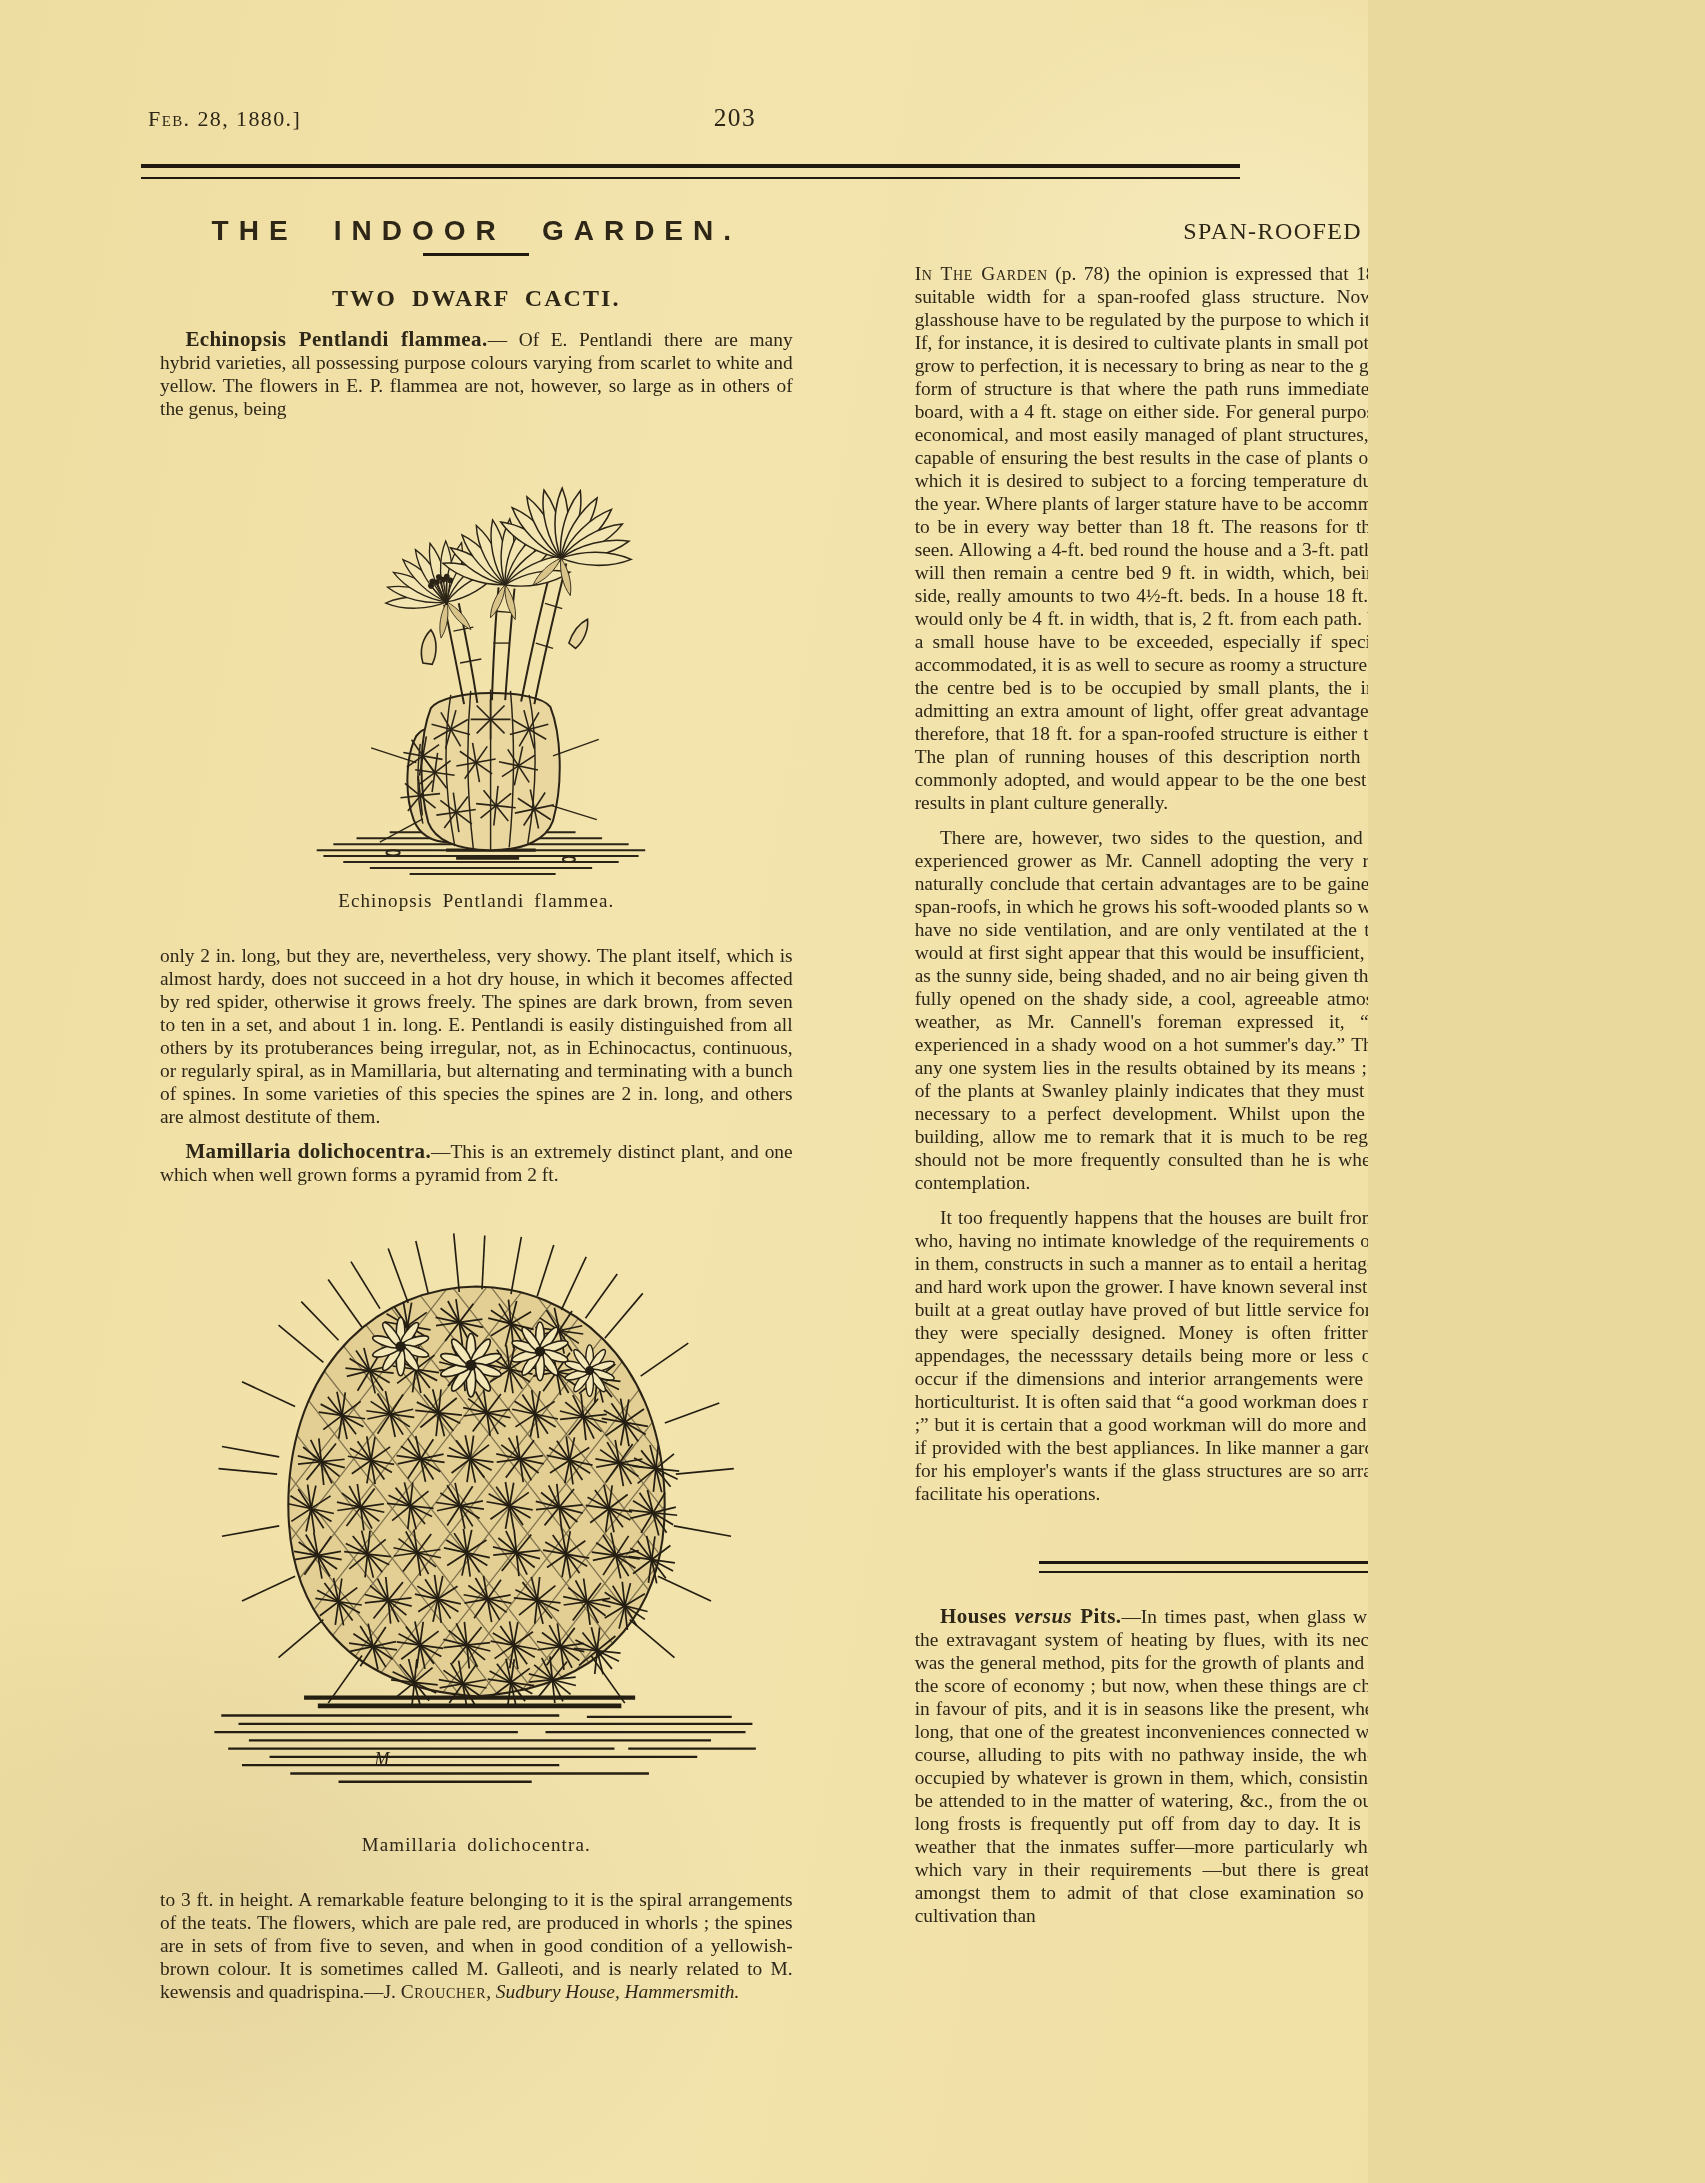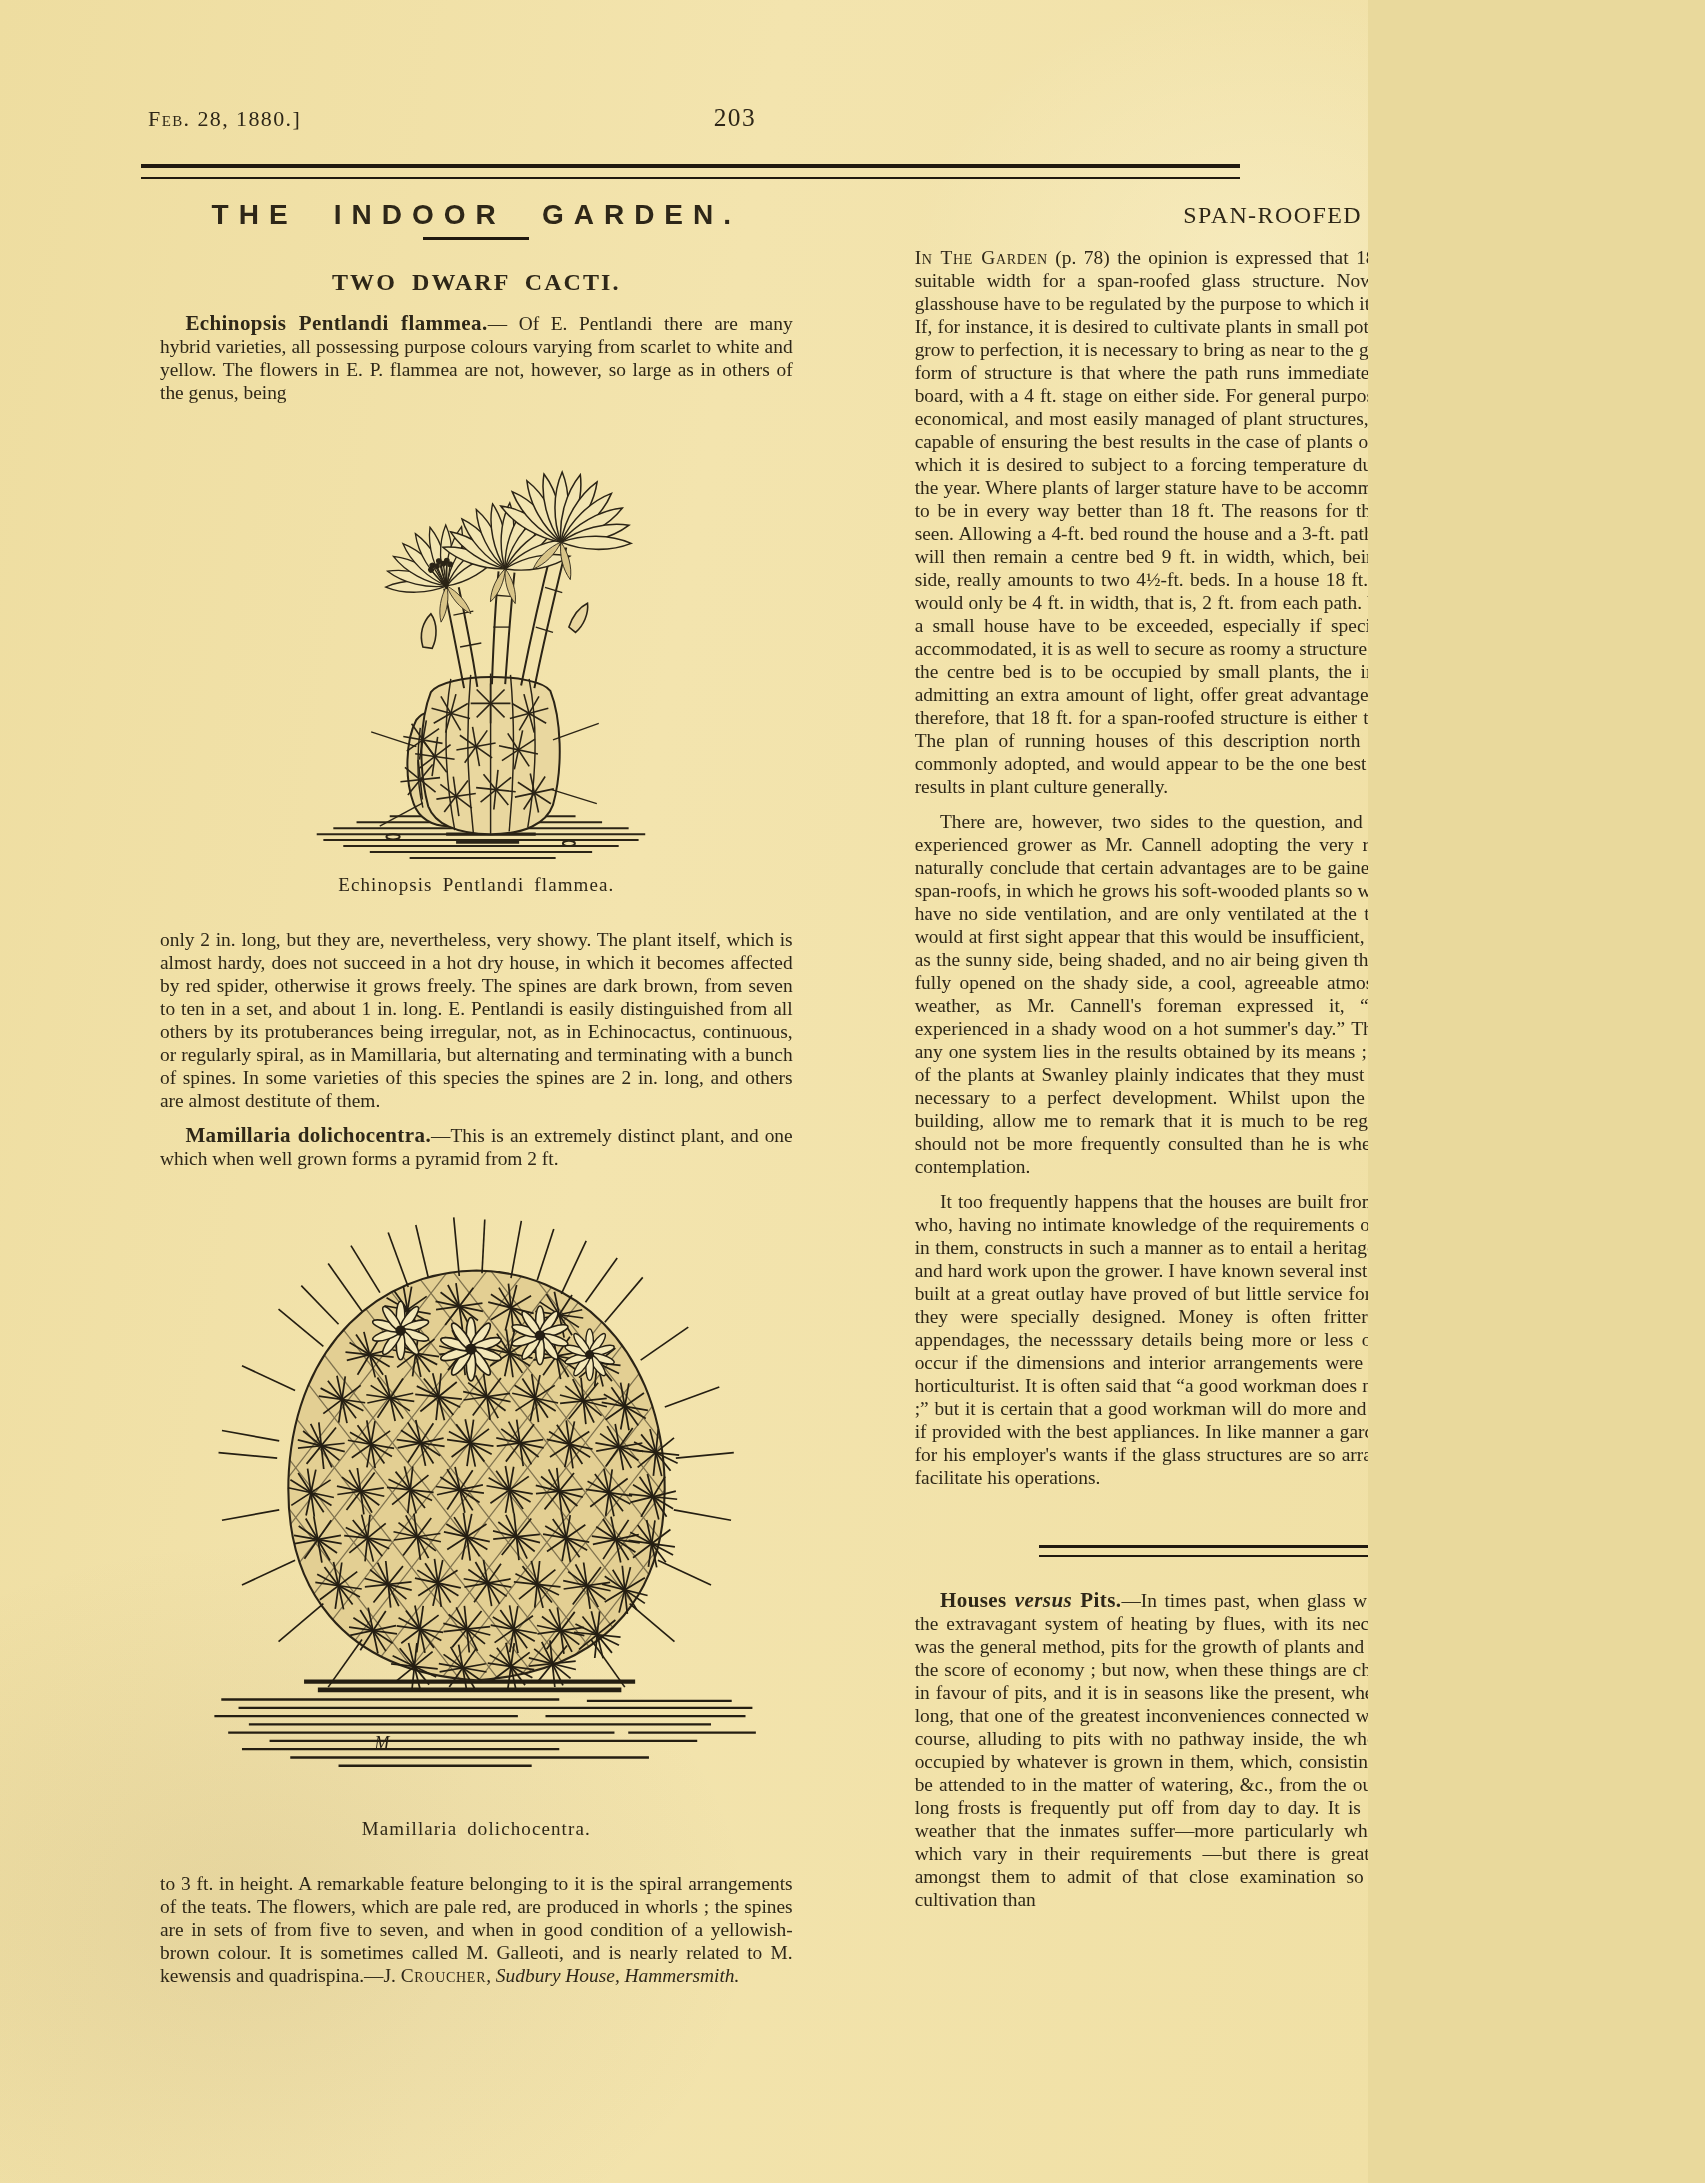--- a/index.html
+++ b/index.html
@@ -10,21 +10,21 @@
       radial-gradient(847px 635px at 18% 88%, rgba(120,90,40,.10), rgba(0,0,0,0) 60%),
       radial-gradient(635px 494px at 92% 12%, rgba(255,250,225,.35), rgba(0,0,0,0) 55%),
       linear-gradient(100deg,#eeddA0 0%,#f3e4ae 45%,#f0e0a5 100%);
   }
   .masthead-row{position:absolute;left:148px;right:131px;top:103px;display:flex;align-items:baseline;}
   .issue-date{width:304px;font-size:22px;font-variant:small-caps;letter-spacing:1.4px;}
   .masthead{flex:1;text-align:center;font-size:40px;font-weight:bold;letter-spacing:5px;word-spacing:32px;}
   .page-number{width:304px;text-align:right;font-size:25.4px;letter-spacing:1.4px;}
   .header-rule{position:absolute;left:141px;right:128px;top:164px;height:9.2px;
     border-top:4.2px solid #20190f;border-bottom:2.8px solid #20190f;}
-  .cols{position:absolute;left:148px;top:200px;width:1422px;display:flex;gap:98px;}
+  .cols{position:absolute;left:148px;top:216px;width:1422px;display:flex;gap:98px;}
   .col{font-size:19.4px;line-height:23px;text-align:justify;}
   .col-left{width:672px;}
   .col-right{width:683px;}
   .col p{margin:12px;}
   .indent{text-indent:25.4px;}
   .section-heading{margin:2.8px 0 0;text-align:center;font-family:"Liberation Sans","DejaVu Sans",sans-serif;
     font-size:28px;font-weight:bold;letter-spacing:10px;word-spacing:18.4px;}
   .section-rule{width:106px;height:0;border-top:3.5px solid #20190f;margin:11.3px auto 0;}
   .article-title{margin:31px 0 18.4px;text-align:center;font-size:24px;font-weight:bold;letter-spacing:2.1px;word-spacing:7px;}
   .right-title{margin:4.2px 0 18.4px;text-align:right;font-size:24px;font-weight:normal;letter-spacing:1.4px;word-spacing:8.5px;}

